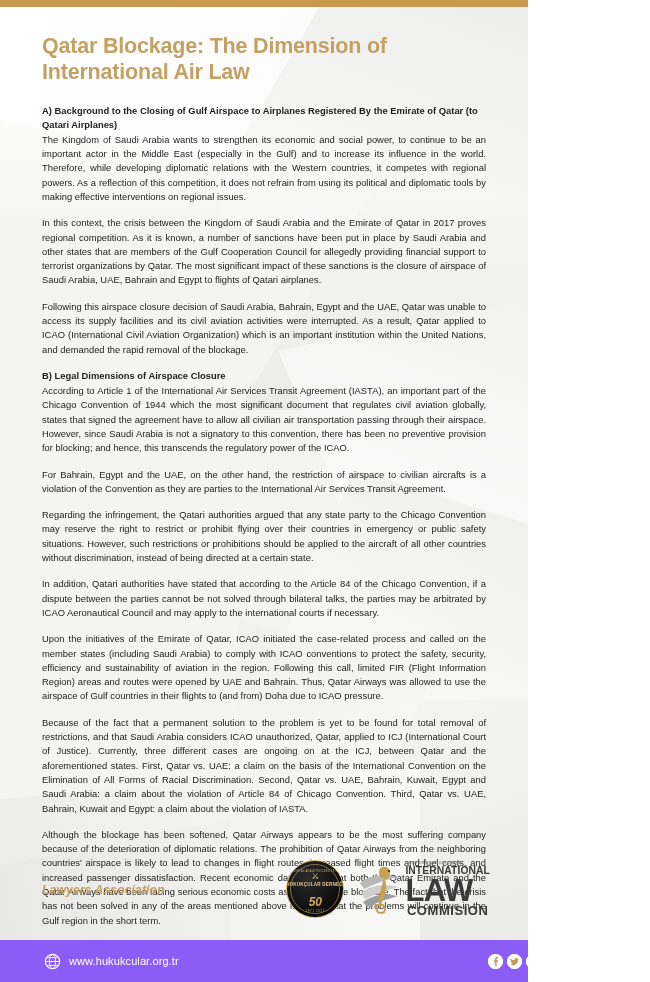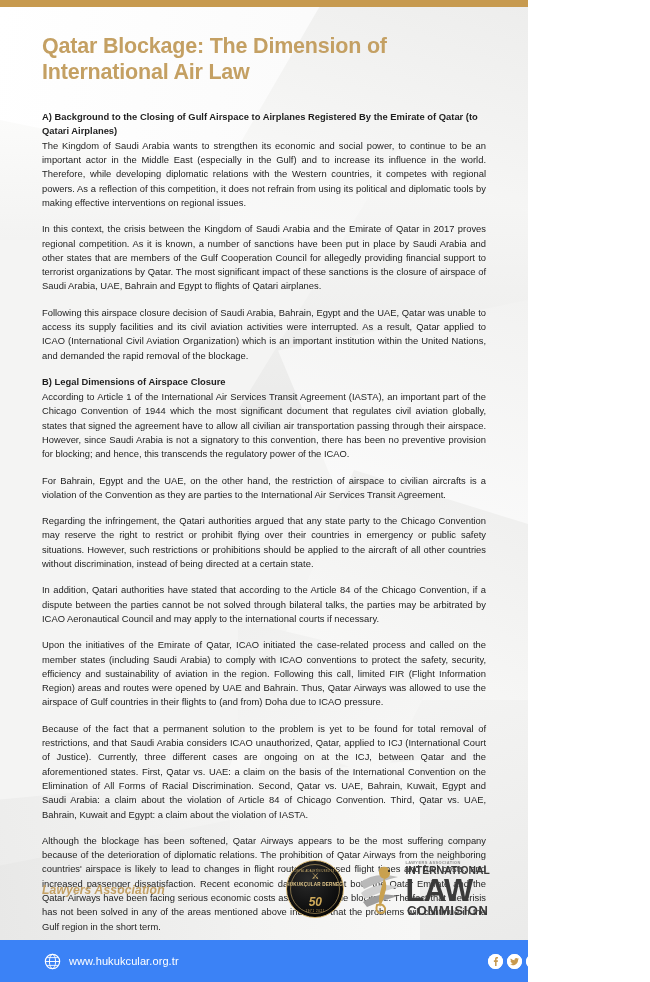--- a/index.html
+++ b/index.html
@@ -97,21 +97,21 @@
 
   .doc-title {
     margin-top:34px;
     font-size:21.5px;
     font-weight:bold;
     color:#c4a063;
     letter-spacing:-0.2px;
     line-height:1.2;
   }
 
-  .body-wrap { margin-top:24px; }
+  .body-wrap { margin-top:18px; }
 
   .sec-head {
     font-size:9.4px;
     font-weight:bold;
     color:#1e1e1e;
     line-height:1.5;
     margin-bottom:1px;
   }
 
   p.para {
@@ -245,21 +245,21 @@
     color:#3a3a3a;
     letter-spacing:0.55px;
     text-align:center;
   }
 
   
   .bottom-bar {
     position:absolute;
     left:0; bottom:0;
     width:650px; height:42px;
-    background:#3b82f6;
+    background:#8b5cf6;
     z-index:6;
     display:flex;
     align-items:center;
     gap:8px;
   }
   .bb-left {
     display:flex;
     align-items:center;
     gap:8px;
     margin-left:44px;

